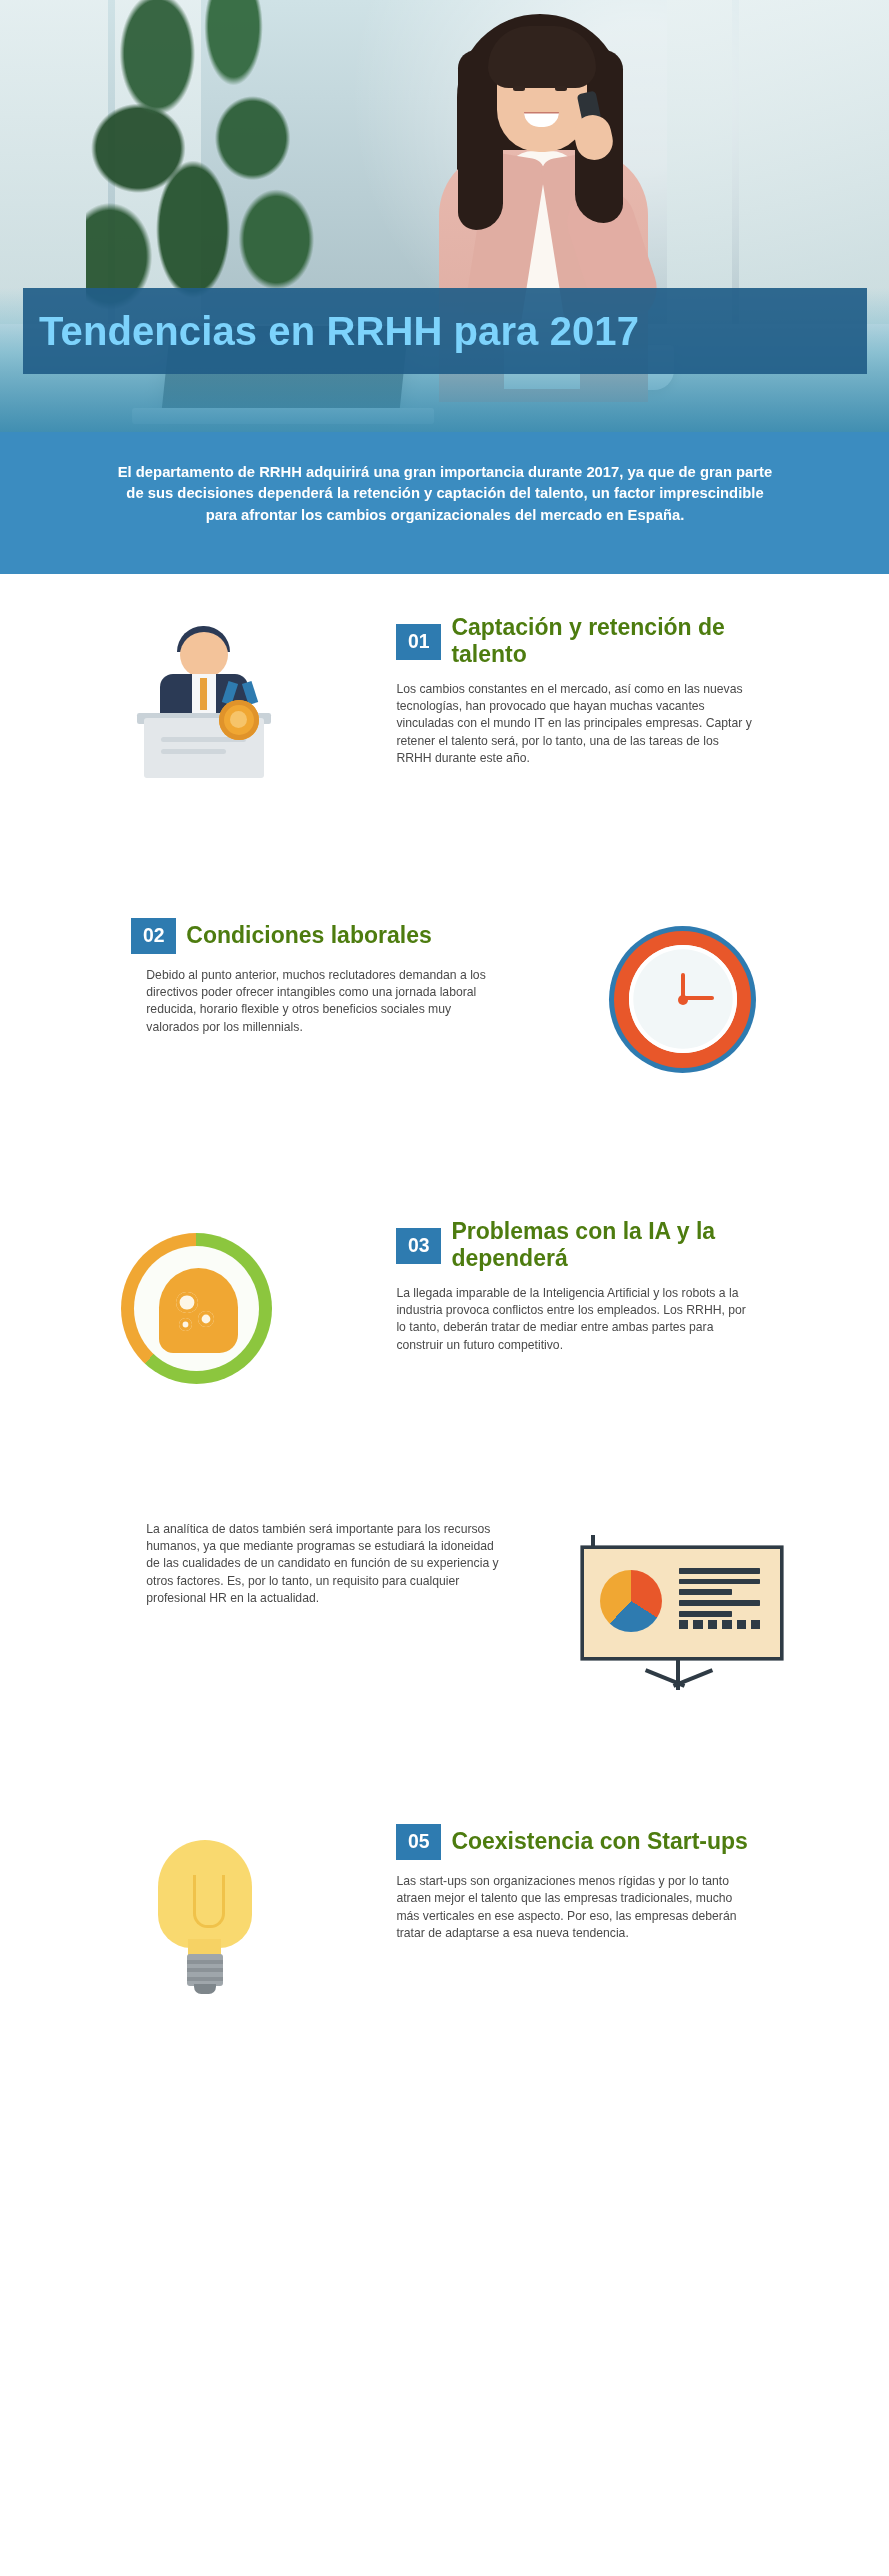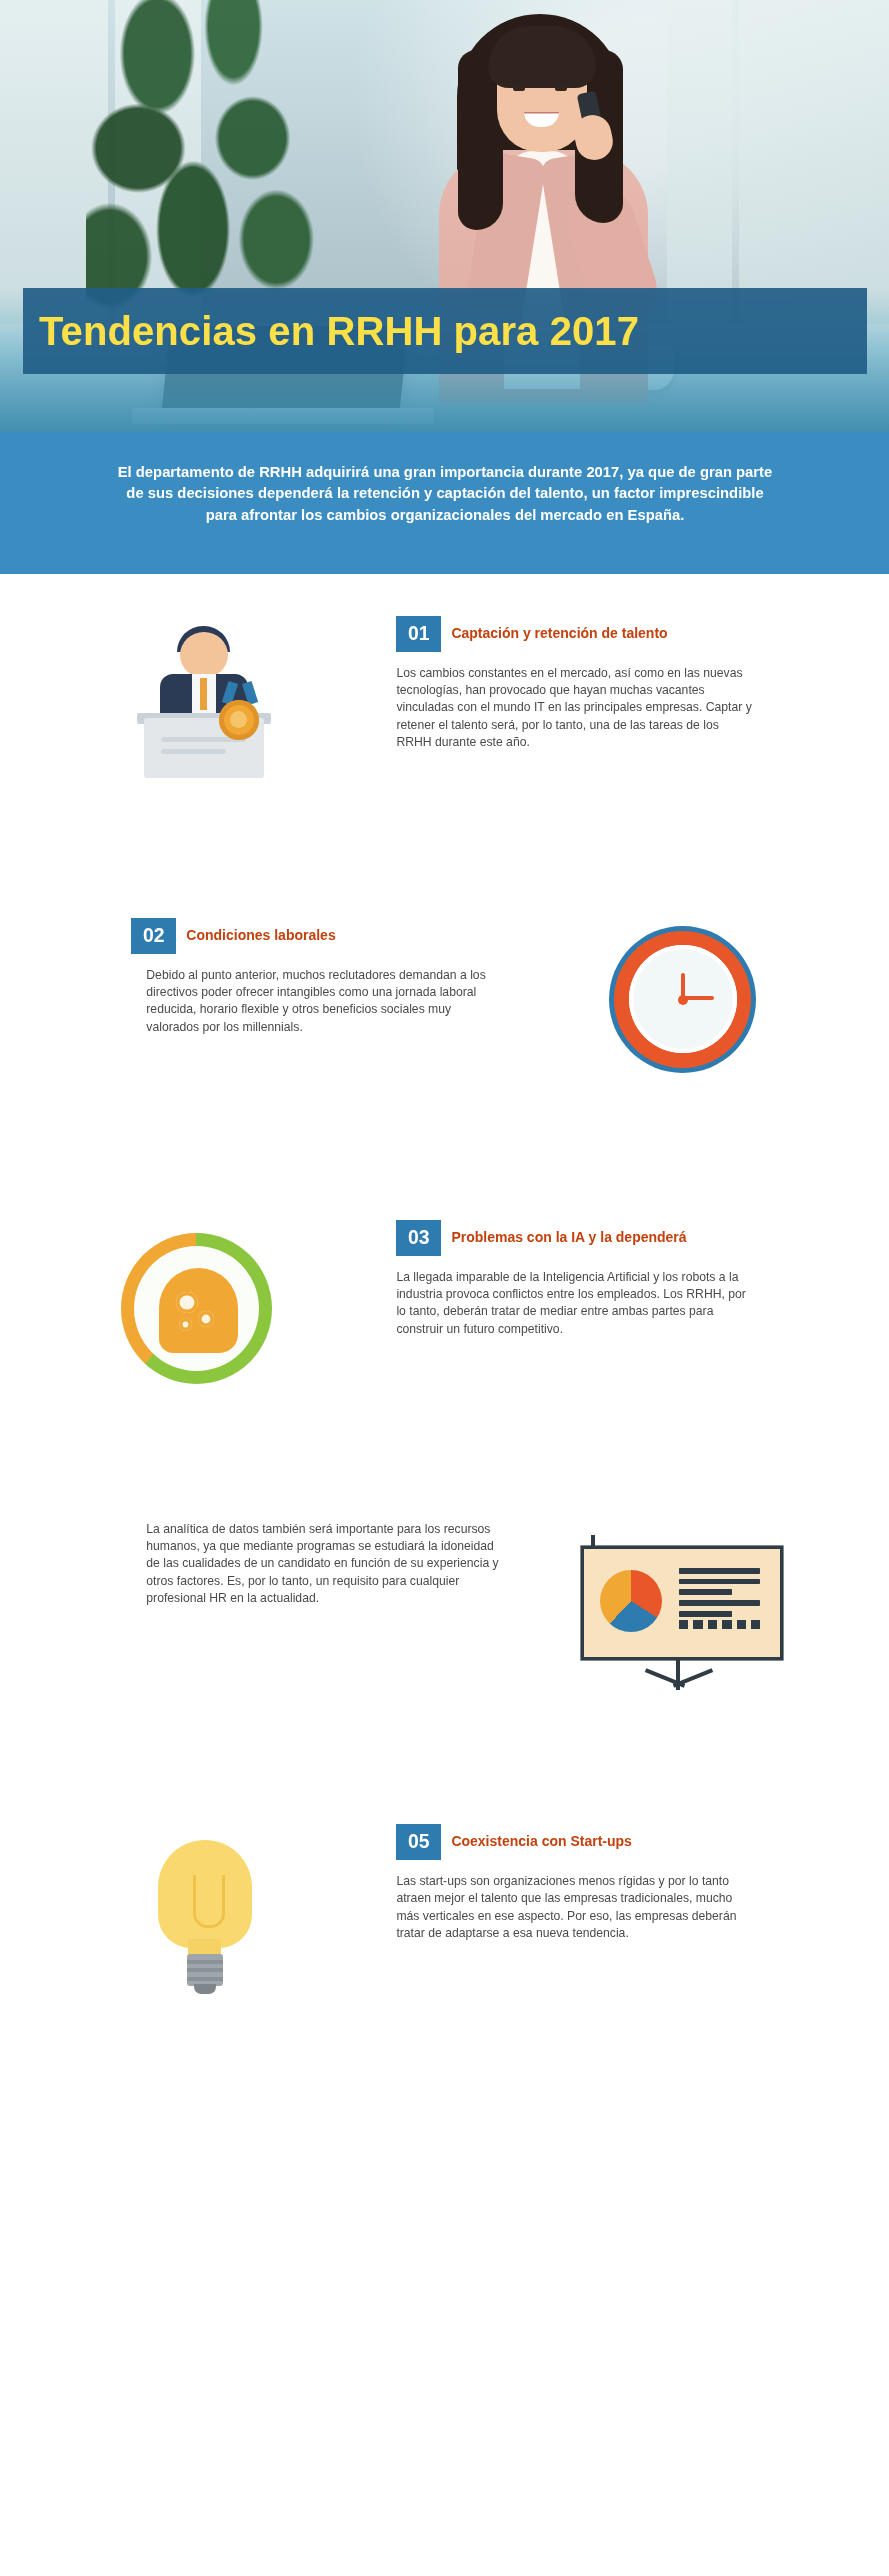--- a/index.html
+++ b/index.html
@@ -139,21 +139,21 @@
     position:absolute;left:0;right:0;top:288px;height:144px;
     background:linear-gradient(180deg, rgba(86,173,201,0) 0%, rgba(86,173,201,.55) 45%, rgba(59,140,176,.95) 100%);
   }
   .title-band{
     position:absolute;left:23px;top:288px;width:844px;height:86px;
     background:rgba(33,93,136,.92);
     display:flex;align-items:center;
   }
   .title-band h1{
     margin:0 0 0 16px;
-    color:#fde047;
+    color:#7dd3fc;
     font-size:40px;
     font-weight:bold;
     letter-spacing:0.1px;
     line-height:1;
   }
 
   
   .intro{
     width:890px;
     background:#3b8cc0;
@@ -198,22 +198,22 @@
   .num{
     flex:0 0 auto;
     width:45px;height:36px;
     background:#2e7bb0;
     color:#fff;
     font-size:19.4px;font-weight:bold;
     display:flex;align-items:center;justify-content:center;
     margin-top:1.4px;
   }
   .htitle{
-    color:#c2410c;
-    font-size:14px;
+    color:#4d7c0f;
+    font-size:23px;
     font-weight:bold;
     line-height:1.16;
     max-width:302px;
   }
   .body{
     font-size:12.2px;
     line-height:1.42;
     color:#4a4a4a;
     max-width:360px;
   }

